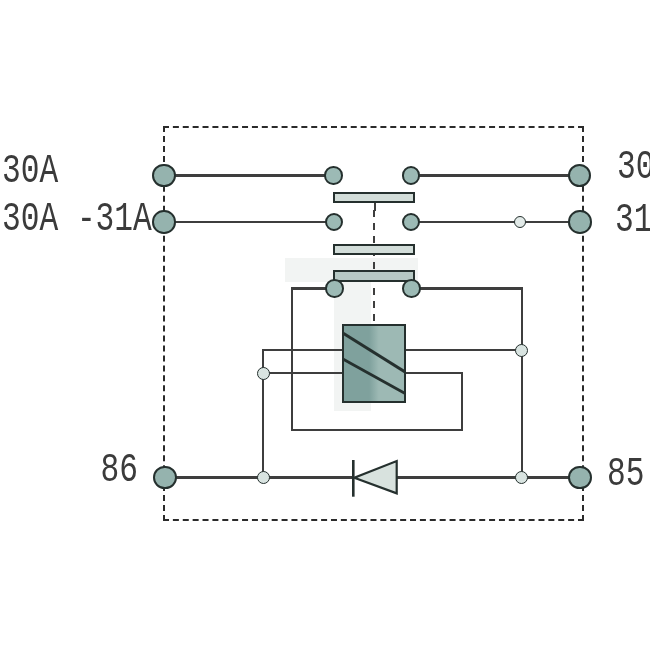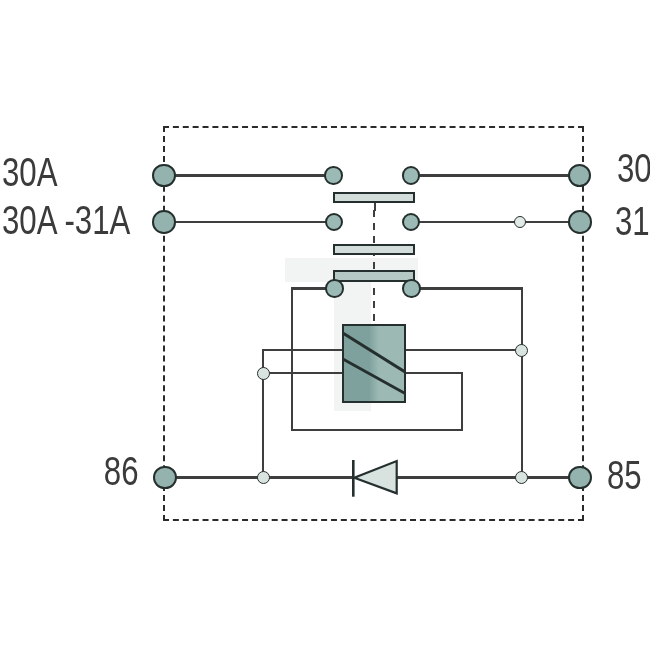--- a/index.html
+++ b/index.html
@@ -1,18 +1,18 @@
 <!DOCTYPE html>
 <html style="--wire: #3e3e3e; --outline: #25302e; --housing: #2b2b2b; --terminal-fill: #95b3ae; --contact-fill: #9cbab5; --junction-fill: #d9e4e1; --tiny-fill: #e2eae8; --bar-light: #d2ddd9; --bar-dark: #b6c8c4; --coil-dark: #7fa19d; --coil-light: #9db9b4; --diode-fill: #d8e2de; --text: #3b3b3b; --watermark: #f2f4f3;"><head>
 <meta charset="utf-8">
 <style>
   html,body{margin:0;padding:0;background:#fff;}
   .stage{
     position:relative;width:650px;height:636px;background:#fff;overflow:hidden;
-    font-family:Liberation Sans, sans-serif;
+    font-family:Liberation Mono, monospace;
   }
   
   .wm{position:absolute;background:var(--watermark,#f2f4f3);}
   .wm1{left:285px;top:258px;width:133px;height:24px;}
   .wm2{left:334px;top:282px;width:37px;height:129px;}
   
   .housing{
     position:absolute;left:162.7px;top:126.2px;width:421px;height:395px;
     box-sizing:border-box;border:2.6px dashed var(--housing,#2b2b2b);
   }

